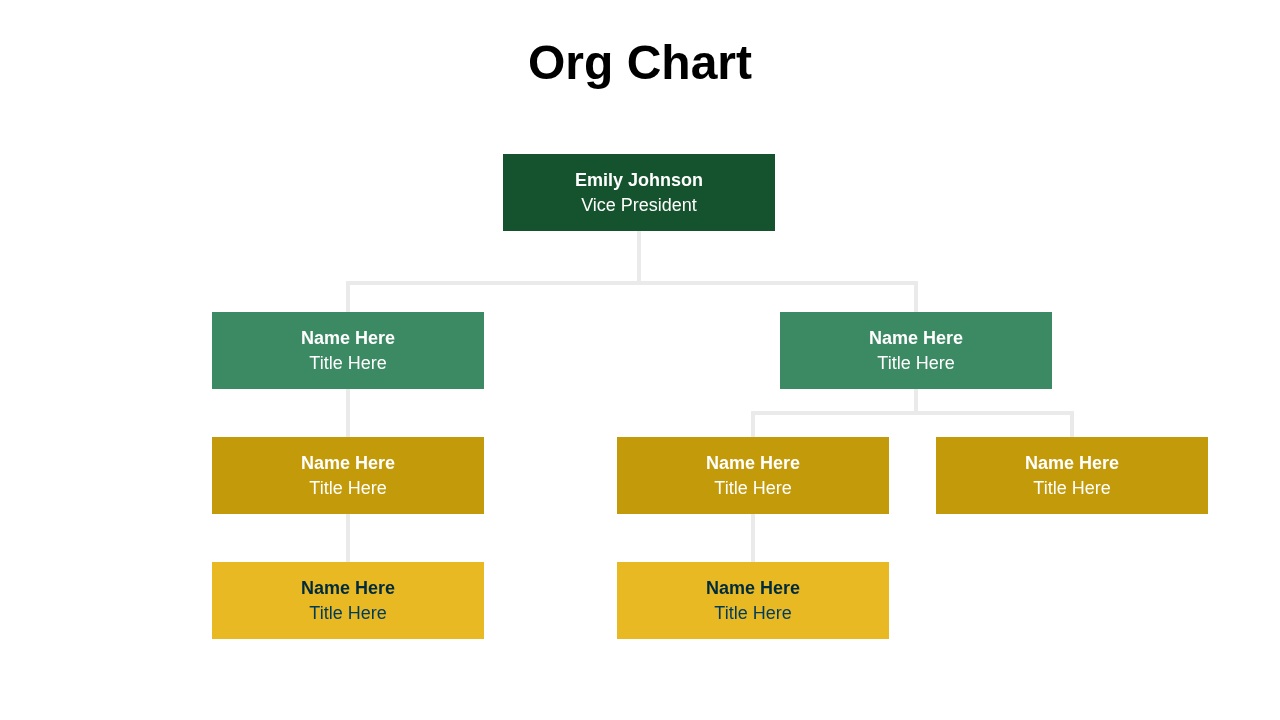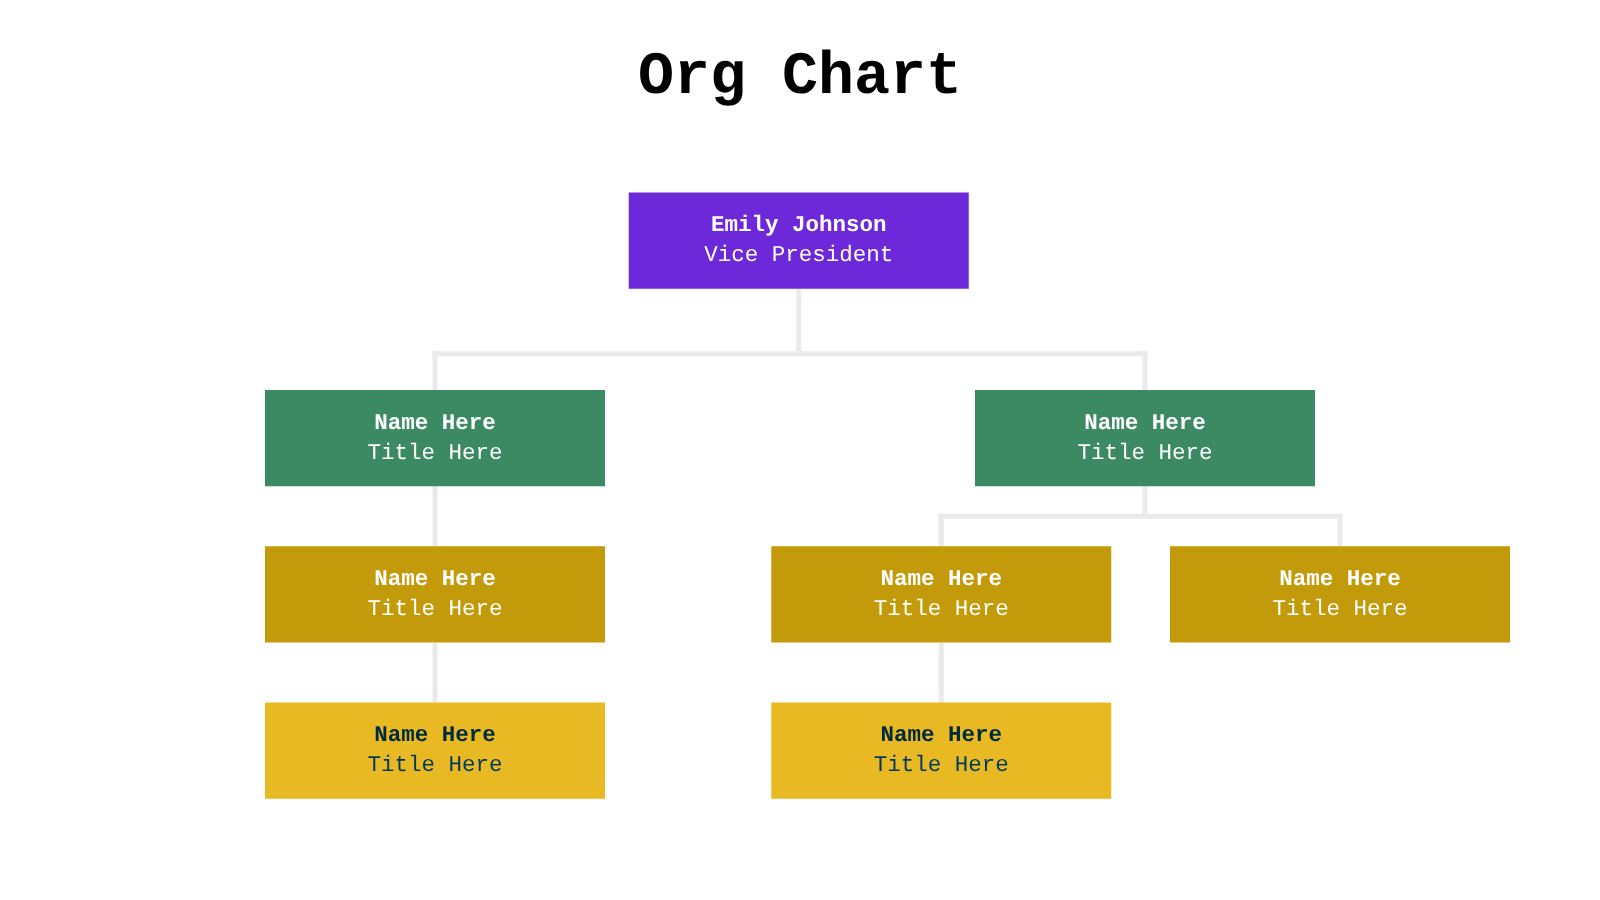--- a/index.html
+++ b/index.html
@@ -1,19 +1,18 @@
 <!DOCTYPE html>
 <html><head>
   <meta charset="utf-8">
   <style>
     * {
       margin: 0;
       padding: 0;
       box-sizing: border-box;
-      font-family: Liberation Mono, monospace;
     }
     body {
       width: 1280px;
       height: 720px;
       font-family: -apple-system, BlinkMacSystemFont, "Segoe UI", Helvetica, Arial, sans-serif;
       background: #ffffff;
       position: relative;
     }
     .title {
       position: absolute;
@@ -36,21 +35,21 @@
       font-weight: 700;
       font-size: 18px;
       line-height: 1.3;
     }
     .node-title {
       font-size: 18px;
       margin-top: 2px;
     }
     
     .level1 {
-      background: #6d28d9;
+      background: #14532d;
       color: #ffffff;
       width: 272px;
       height: 77px;
       left: 503px;
       top: 154px;
     }
     
     .level2 {
       background: #3C8A64;
       color: #ffffff;

